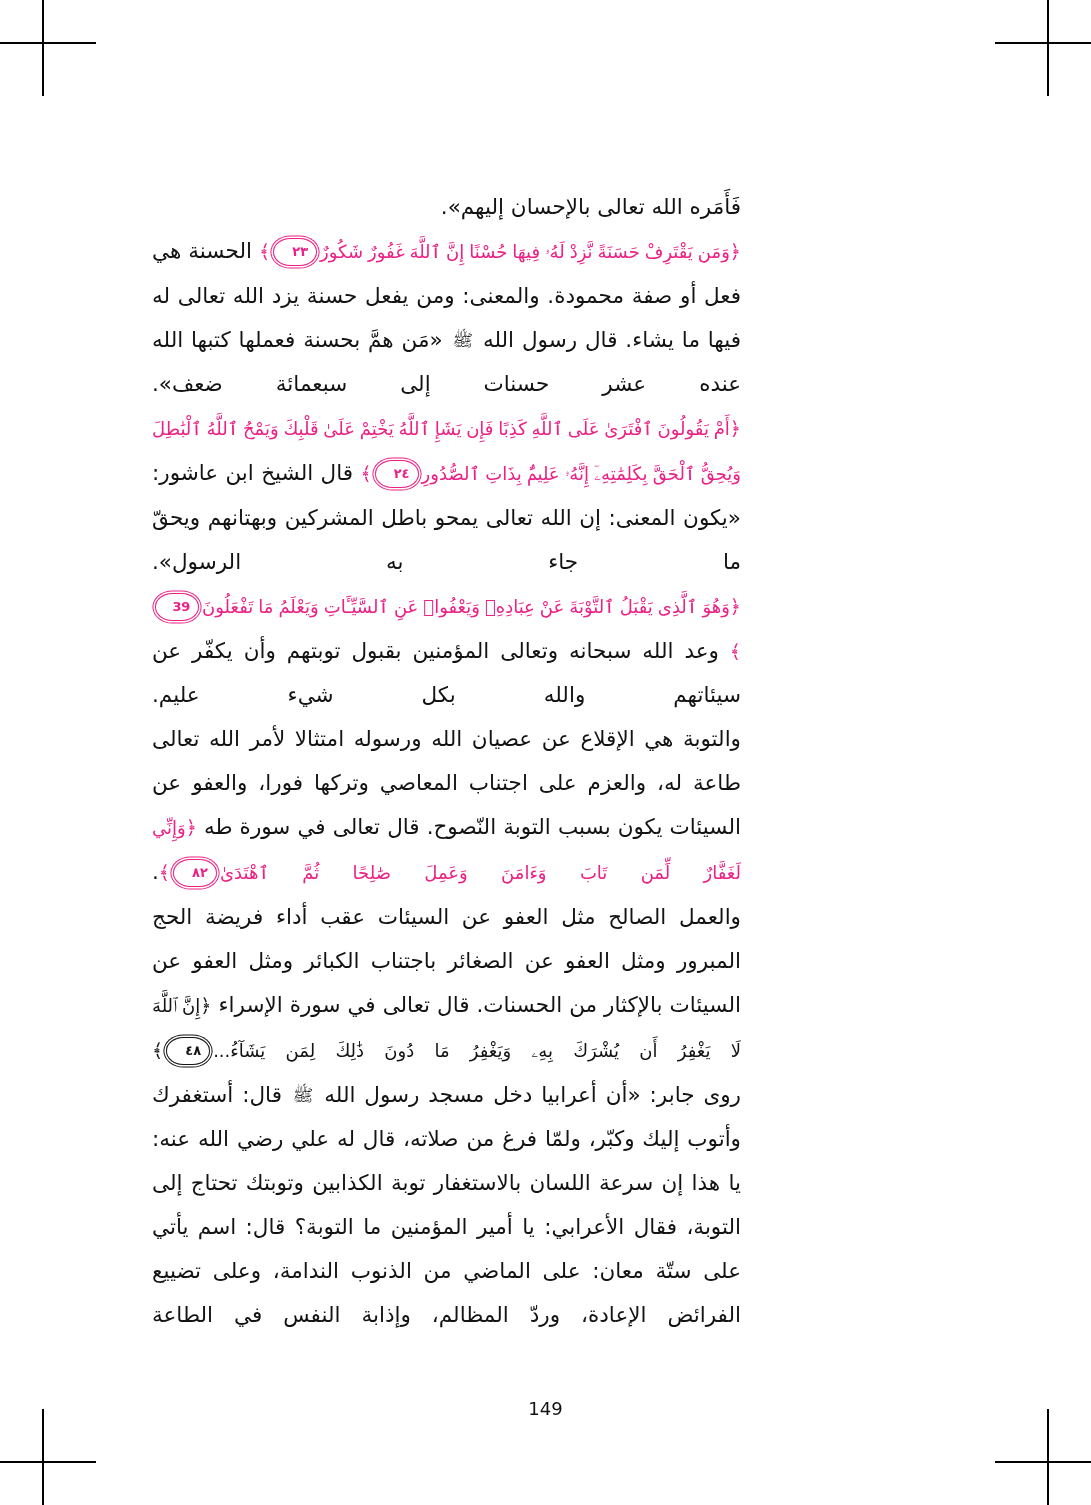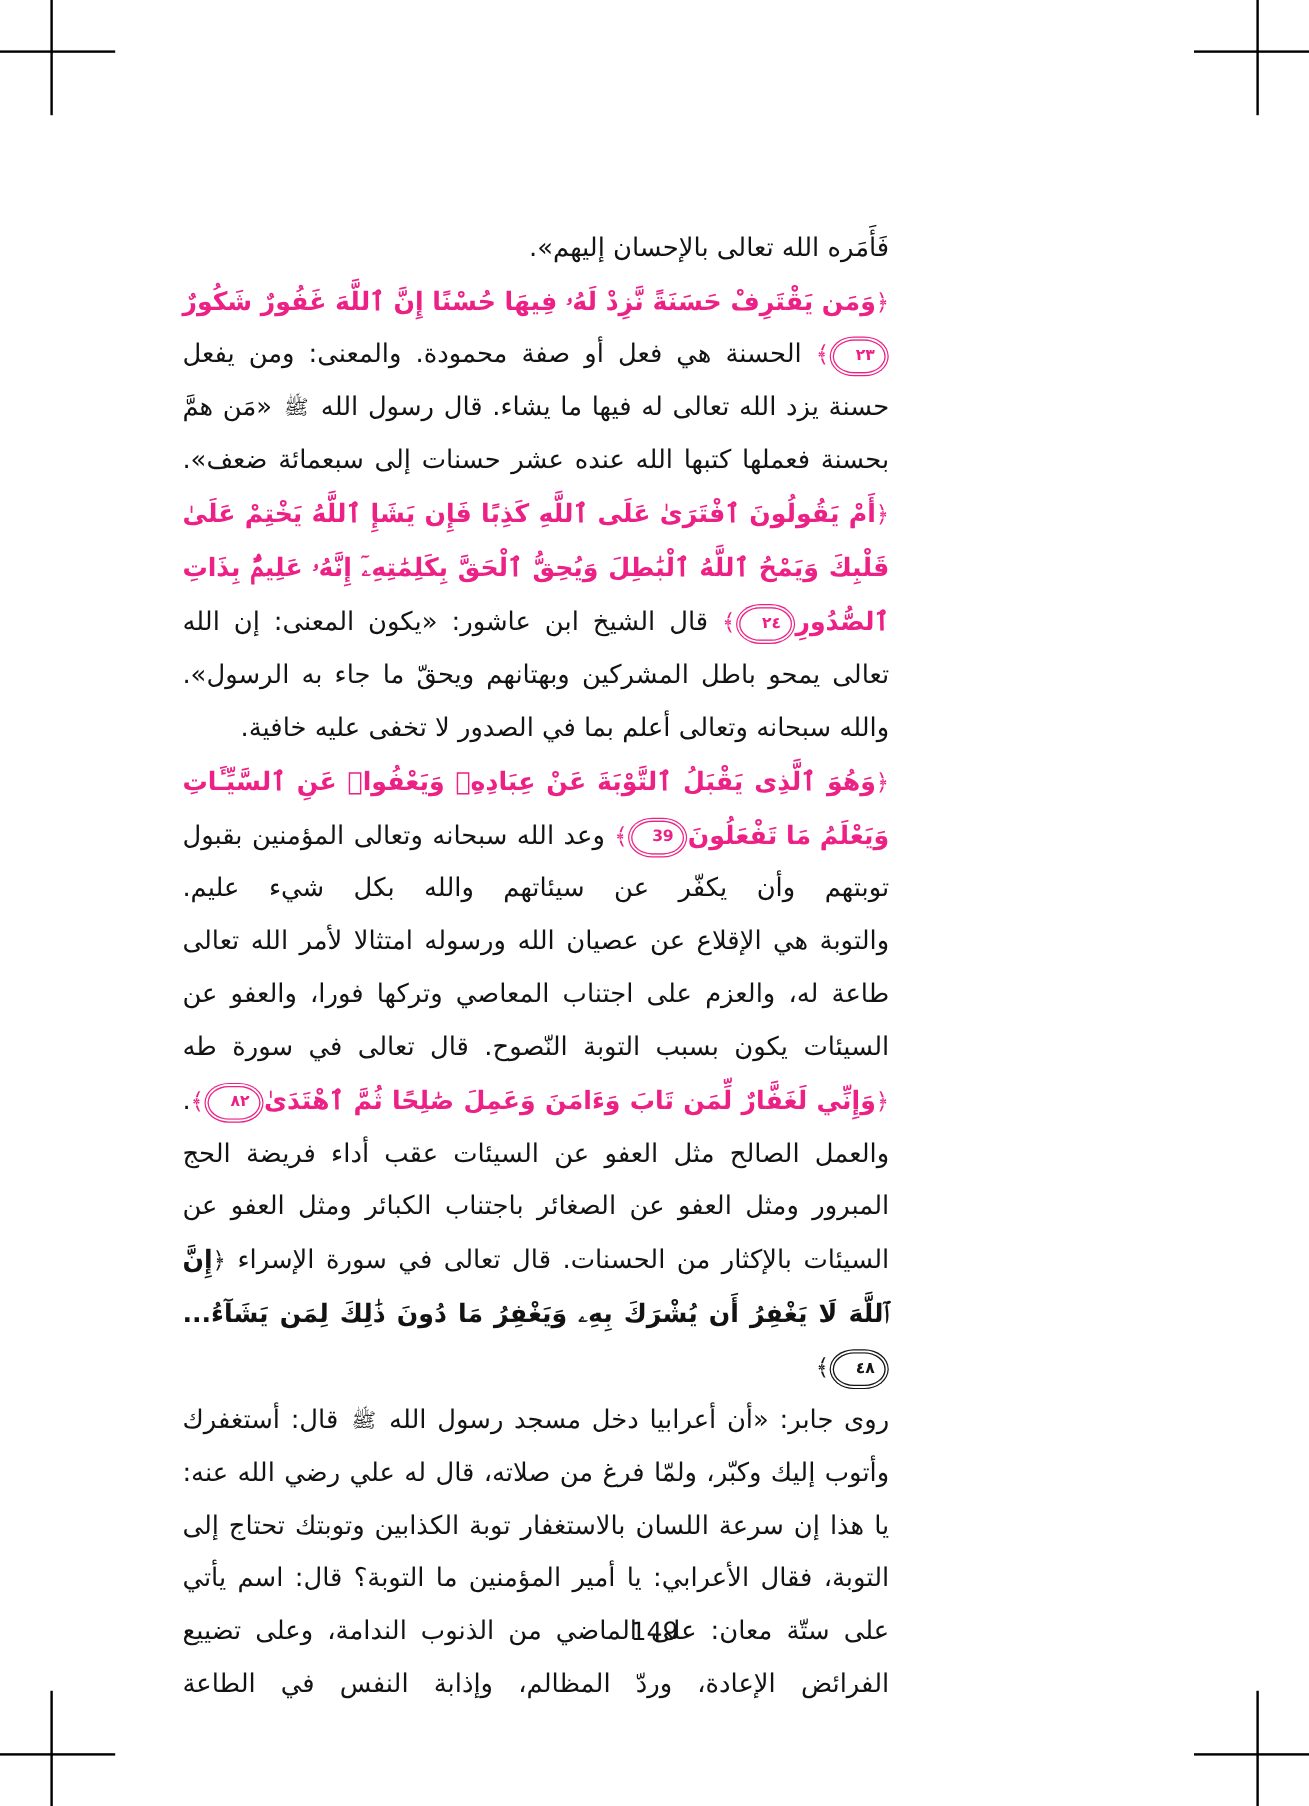--- a/index.html
+++ b/index.html
@@ -79,22 +79,22 @@
     margin: 0 0 0 0;
     text-align: justify;
     text-align-last: justify;
   }
   .body p.last-right { text-align-last: right; }
 
   
   .ayah {
     color: #EC2085;
     font-family: "DejaVu Sans", sans-serif;
-    font-size: 21px;
-    font-weight: 700;
+    font-size: 18px;
+    font-weight: 400;
     letter-spacing: -0.3px;
     word-spacing: -1px;
   }
   
   .ayah.black {
     color: #131313;
   }
 
   .brace {
     font-size: 19px;
@@ -123,27 +123,27 @@
   .sallam {
     display: inline-block;
     font-size: 17px;
     vertical-align: 1px;
     margin: 0 2px;
     letter-spacing: -1px;
   }
 
   .folio {
     position: absolute;
-    top: 1318px;
+    top: 1368px;
     left: 0;
     width: 1091px;
     text-align: center;
     direction: ltr;
     font-family: "DejaVu Sans", sans-serif;
-    font-size: 21px;
+    font-size: 18px;
     color: #131313;
   }
 </style>
 </head>
 <body>
 
 <div class="crop v crop-tl-v"></div>
 <div class="crop h crop-tl-h"></div>
 <div class="crop v crop-tr-v"></div>
 <div class="crop h crop-tr-h"></div>
@@ -155,21 +155,20 @@
 <div class="page">
 
   <div class="running-head">
     
   </div>
 
   <div class="body" id="body">
       <p class="last-right"><span>فَأَمَره الله تعالى بالإحسان إليهم».</span></p>
       <p><span class="ayah brace">﴿</span><span class="ayah">وَمَن يَقْتَرِفْ حَسَنَةً نَّزِدْ لَهُۥ فِيهَا حُسْنًا إِنَّ ٱللَّهَ غَفُورٌ شَكُورٌ</span><span class="ayah ayah-num">٢٣</span><span class="ayah brace">﴾</span><span> الحسنة هي فعل أو صفة محمودة. والمعنى: ومن يفعل حسنة يزد الله تعالى له فيها ما يشاء. قال رسول الله </span><span class="sallam">ﷺ</span><span> «مَن همَّ بحسنة فعملها كتبها الله عنده عشر حسنات إلى سبعمائة ضعف».</span></p>
       <p><span class="ayah brace">﴿</span><span class="ayah">أَمْ يَقُولُونَ ٱفْتَرَىٰ عَلَى ٱللَّهِ كَذِبًا فَإِن يَشَإِ ٱللَّهُ يَخْتِمْ عَلَىٰ قَلْبِكَ وَيَمْحُ ٱللَّهُ ٱلْبَٰطِلَ وَيُحِقُّ ٱلْحَقَّ بِكَلِمَٰتِهِۦٓ إِنَّهُۥ عَلِيمٌۢ بِذَاتِ ٱلصُّدُورِ</span><span class="ayah ayah-num">٢٤</span><span class="ayah brace">﴾</span><span> قال الشيخ ابن عاشور: «يكون المعنى: إن الله تعالى يمحو باطل المشركين وبهتانهم ويحقّ ما جاء به الرسول».</span></p>
-      <p class="last-right"><span>والله سبحانه وتعالى أعلم بما في الصدور لا تخفى عليه خافية.</span></p>
       <p><span class="ayah brace">﴿</span><span class="ayah">وَهُوَ ٱلَّذِى يَقْبَلُ ٱلتَّوْبَةَ عَنْ عِبَادِهِۦ وَيَعْفُوا۟ عَنِ ٱلسَّيِّـَٔاتِ وَيَعْلَمُ مَا تَفْعَلُونَ</span><span class="ayah ayah-num">39</span><span class="ayah brace">﴾</span><span> وعد الله سبحانه وتعالى المؤمنين بقبول توبتهم وأن يكفّر عن سيئاتهم والله بكل شيء عليم.</span></p>
       <p><span>والتوبة هي الإقلاع عن عصيان الله ورسوله امتثالا لأمر الله تعالى طاعة له، والعزم على اجتناب المعاصي وتركها فورا، والعفو عن السيئات يكون بسبب التوبة النّصوح. قال تعالى في سورة طه </span><span class="ayah brace">﴿</span><span class="ayah">وَإِنِّي لَغَفَّارٌ لِّمَن تَابَ وَءَامَنَ وَعَمِلَ صَٰلِحًا ثُمَّ ٱهْتَدَىٰ</span><span class="ayah ayah-num">٨٢</span><span class="ayah brace">﴾</span><span>.</span></p>
       <p><span>والعمل الصالح مثل العفو عن السيئات عقب أداء فريضة الحج المبرور ومثل العفو عن الصغائر باجتناب الكبائر ومثل العفو عن السيئات بالإكثار من الحسنات. قال تعالى في سورة الإسراء </span><span class="ayah black brace">﴿</span><span class="ayah black">إِنَّ ٱللَّهَ لَا يَغْفِرُ أَن يُشْرَكَ بِهِۦ وَيَغْفِرُ مَا دُونَ ذَٰلِكَ لِمَن يَشَآءُ...</span><span class="ayah black ayah-num">٤٨</span><span class="ayah black brace">﴾</span></p>
       <p><span>روى جابر: «أن أعرابيا دخل مسجد رسول الله </span><span class="sallam">ﷺ</span><span> قال: أستغفرك وأتوب إليك وكبّر، ولمّا فرغ من صلاته، قال له علي رضي الله عنه: يا هذا إن سرعة اللسان بالاستغفار توبة الكذابين وتوبتك تحتاج إلى التوبة، فقال الأعرابي: يا أمير المؤمنين ما التوبة؟ قال: اسم يأتي على ستّة معان: على الماضي من الذنوب الندامة، وعلى تضييع الفرائض الإعادة، وردّ المظالم، وإذابة النفس في الطاعة</span></p>
     </div>
 
   <div class="folio">149</div>
 
 </div>
 

